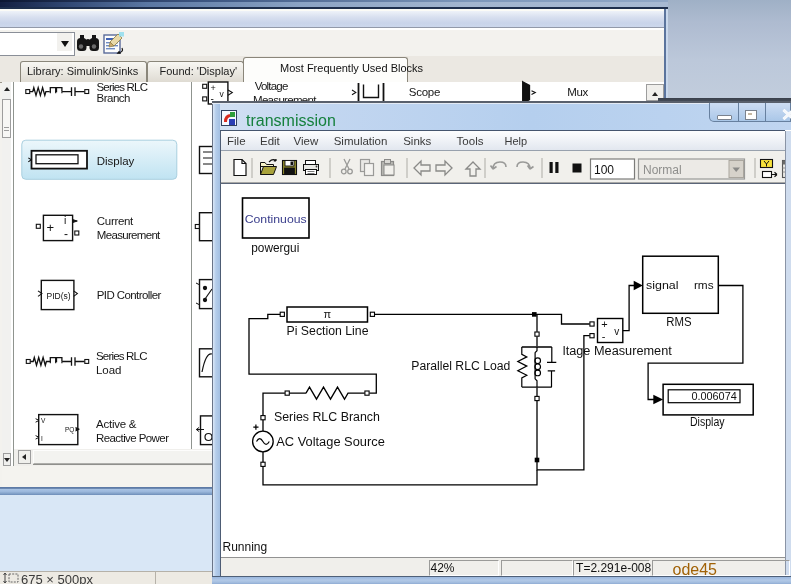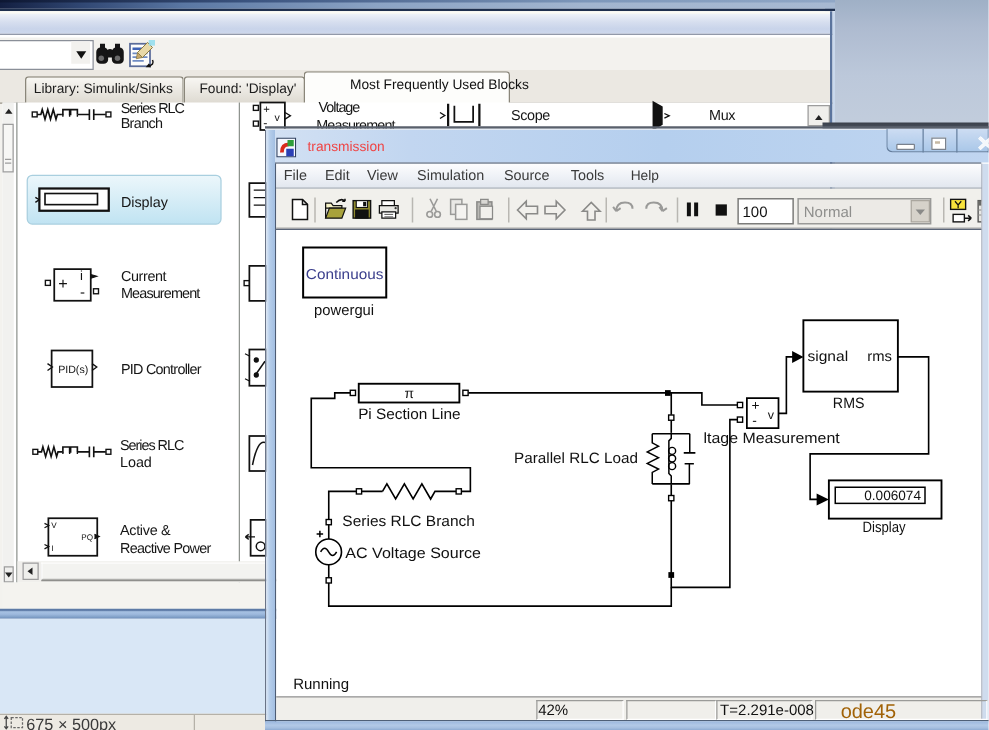--- a/index.html
+++ b/index.html
@@ -241,21 +241,21 @@
 
     <div class="abs" style="left:573px;top:30px;width:1px;height:446px;background:#8a94a5;"></div>
     <div class="abs" style="left:574px;top:30px;width:5.5px;height:446px;background:#cfdcee;"></div>
 
     <svg class="abs" style="left:9px;top:9px;" width="16" height="16" viewBox="0 0 16 16">
       <rect x="0.5" y="0.5" width="15" height="15" fill="#f5f8ff" stroke="#30415f" stroke-width="1"></rect>
       <path d="M3 12 Q3 4 10 4 L10 7 Q6 7 6 12 Z" fill="#d92b1e"></path>
       <rect x="9" y="2" width="5" height="5" fill="#2e9e3a"></rect>
       <rect x="8" y="9" width="6" height="6" fill="#2b3fb5"></rect>
     </svg>
-    <div class="txt" style="left:34.5px;top:11px;font-size:11px;color:#ef4444;">transmission</div>
+    <div class="txt" style="left:34.5px;top:11px;font-size:16px;color:#15803d;">transmission</div>
 
     <div class="abs" style="left:497px;top:2.5px;width:82.5px;height:18.5px;">
       <div class="abs" style="left:0;top:0;width:82.5px;height:18.5px;border:1px solid #67809f;border-top:none;border-radius:0 0 0 5px;background:linear-gradient(180deg,#cdddf3,#aac7e8);box-sizing:border-box;"></div>
       <div class="abs" style="left:29px;top:0;width:1px;height:18.5px;background:#67809f;"></div>
       <div class="abs" style="left:56px;top:0;width:1px;height:18.5px;background:#67809f;"></div>
       <div class="abs" style="left:8.5px;top:11.5px;width:12.5px;height:3.5px;background:#fff;border:1px solid #7a828e;border-radius:1px;"></div>
       <div class="abs" style="left:36px;top:7px;width:10px;height:7.5px;background:#fff;border:1px solid #7a828e;"></div>
       <div class="abs" style="left:39px;top:9.8px;width:4.5px;height:2.6px;background:#c6b9a4;"></div>
       <svg class="abs" style="left:72px;top:5.5px;" width="15" height="11" viewBox="0 0 15 12">
         <path d="M2 1 L13 11 M13 1 L2 11" stroke="#fff" stroke-width="3.2"></path>
@@ -263,21 +263,21 @@
       </svg>
     </div>
 
     <div class="abs" style="left:8.5px;top:29px;width:565px;height:1.3px;background:#45556e;"></div>
 
     <div class="abs" style="left:9px;top:30.5px;width:564.5px;height:20px;background:linear-gradient(180deg,#fdfdfe 0%,#eef1f6 55%,#e2e7ef 100%);border-bottom:1px solid #98a1ad;box-sizing:border-box;"></div>
     <div class="txt" style="left:15.5px;top:34px;font-size:11.5px;color:#3a3a3a;">File</div>
     <div class="txt" style="left:48.5px;top:34px;font-size:11.5px;color:#3a3a3a;">Edit</div>
     <div class="txt" style="left:82px;top:34px;font-size:11.5px;color:#3a3a3a;">View</div>
     <div class="txt" style="left:122.2px;top:34px;font-size:11.5px;color:#3a3a3a;text-align:center;">Simulation</div>
-    <div class="txt" style="left:191.7px;top:34px;font-size:11.5px;color:#3a3a3a;">Source</div>
+    <div class="txt" style="left:191.7px;top:34px;font-size:11.5px;color:#3a3a3a;">Sinks</div>
     <div class="txt" style="left:245.1px;top:34px;font-size:11.5px;color:#3a3a3a;">Tools</div>
     <div class="txt" style="left:293px;top:34px;font-size:11px;color:#3a3a3a;">Help</div>
 
     <div class="abs" style="left:9px;top:50.5px;width:564.5px;height:32px;background:#f1f0ec;border-bottom:1px solid #a8a8a6;box-sizing:border-box;"></div>
 
     <svg class="abs" style="left:9px;top:50.5px;" width="564" height="31" viewBox="0 0 564 31">
 
       <g transform="translate(12,8)">
         <path d="M1 0.5 L9 0.5 L13 4.5 L13 16.5 L1 16.5 Z" fill="#fff" stroke="#111" stroke-width="1.2"></path>
         <path d="M9 0.5 L9 4.5 L13 4.5" fill="none" stroke="#111" stroke-width="1.2"></path>
@@ -361,21 +361,21 @@
         <rect x="0.5" y="1.5" width="14" height="17" fill="#e9e8e4" stroke="#555" stroke-width="1.1"></rect>
         <rect x="0.5" y="1.5" width="14" height="4" fill="#6a6a68"></rect>
         <path d="M0.5 9 L14.5 9 M0.5 13 L14.5 13 M4 5.5 L4 18 M8 5.5 L8 18 M12 5.5 L12 18" stroke="#8a8a88" stroke-width="0.9"></path>
       </g>
     </svg>
 
     <div class="abs" style="left:9px;top:83px;width:564px;height:373px;background:#fff;"></div>
     <div class="abs" style="left:8.5px;top:82.3px;width:565px;height:1.3px;background:#5a6578;"></div>
 
     <div class="abs" style="left:9px;top:456px;width:564px;height:19.5px;background:#f0efeb;border-top:1px solid #929292;box-sizing:border-box;"></div>
-    <div class="txt" style="left:11px;top:439px;font-size:12px;color:#111;margin-left:12px;">Running</div>
+    <div class="txt" style="left:11px;top:439px;font-size:12px;color:#111;">Running</div>
     <div class="abs" style="left:217px;top:459.5px;width:68.5px;height:14px;border:1px solid #9b9b99;border-bottom-color:#fff;border-right-color:#fff;"></div>
     <div class="txt" style="left:219px;top:460.5px;font-size:12px;color:#111;">42%</div>
     <div class="abs" style="left:289px;top:459.5px;width:70px;height:14px;border:1px solid #9b9b99;border-bottom-color:#fff;border-right-color:#fff;"></div>
     <div class="abs" style="left:361.8px;top:459.5px;width:75px;height:14px;border:1px solid #9b9b99;border-bottom-color:#fff;border-right-color:#fff;"></div>
     <div class="txt" style="left:364.6px;top:460.5px;font-size:12px;color:#111;">T=2.291e-008</div>
     <div class="abs" style="left:440.7px;top:459.5px;width:136px;height:14px;border:1px solid #9b9b99;border-bottom-color:#fff;border-right-color:#fff;"></div>
     <div class="txt" style="left:461px;top:460.5px;font-size:16px;color:#a16207;">ode45</div>
 
     <div class="abs" style="left:0;top:475px;width:579.5px;height:1.2px;background:#4f6078;"></div>
     <div class="abs" style="left:0;top:476.2px;width:579.5px;height:7.3px;background:linear-gradient(180deg,#9ab7de 0%,#b2c9e7 45%,#a6bfe0 75%,#8facd3 100%);"></div>

